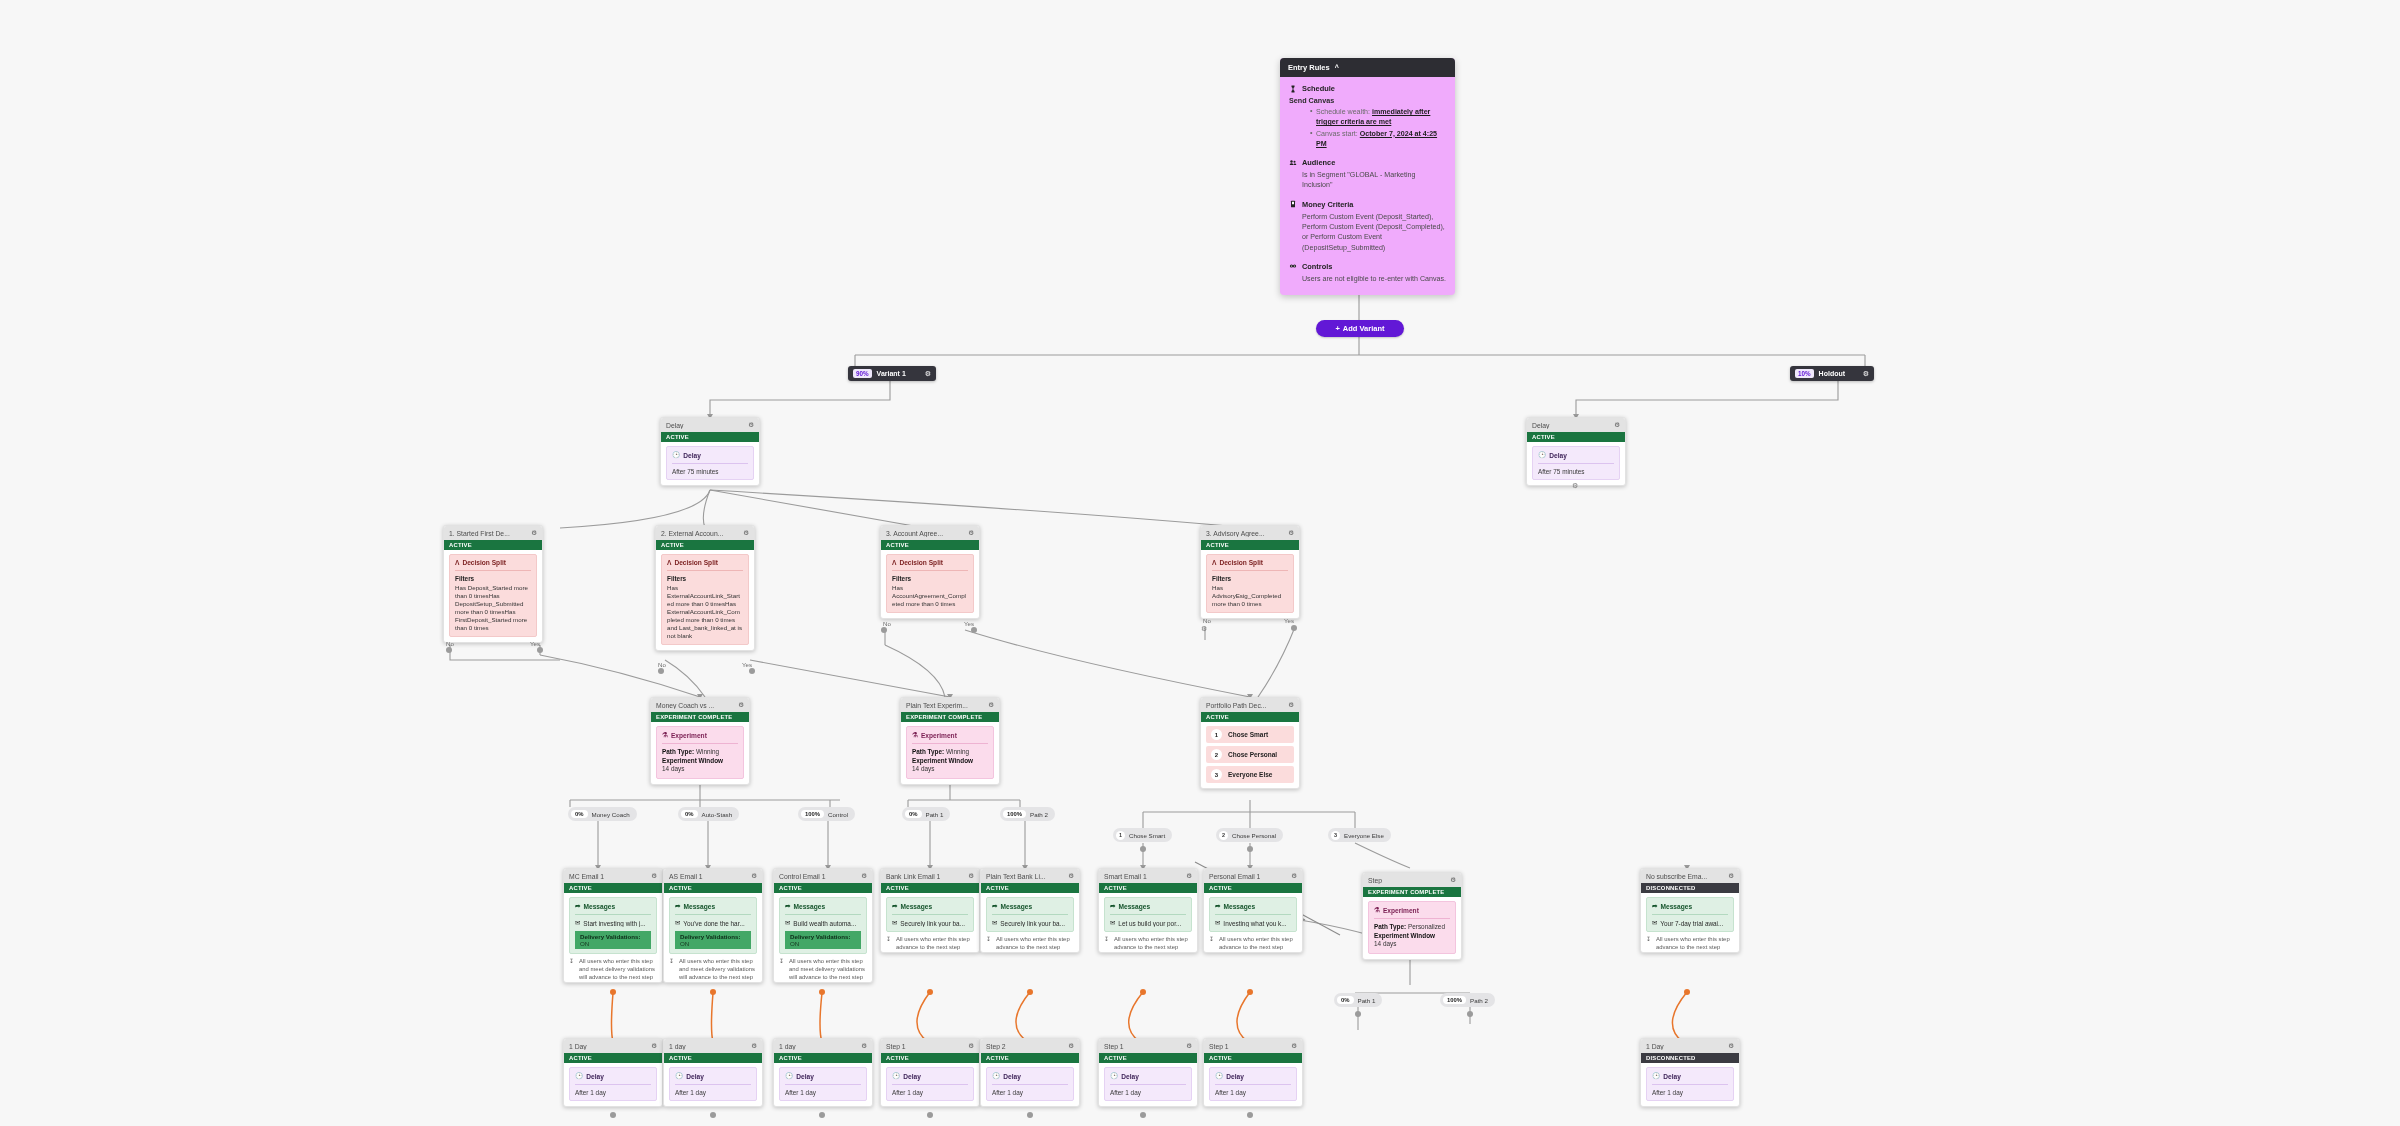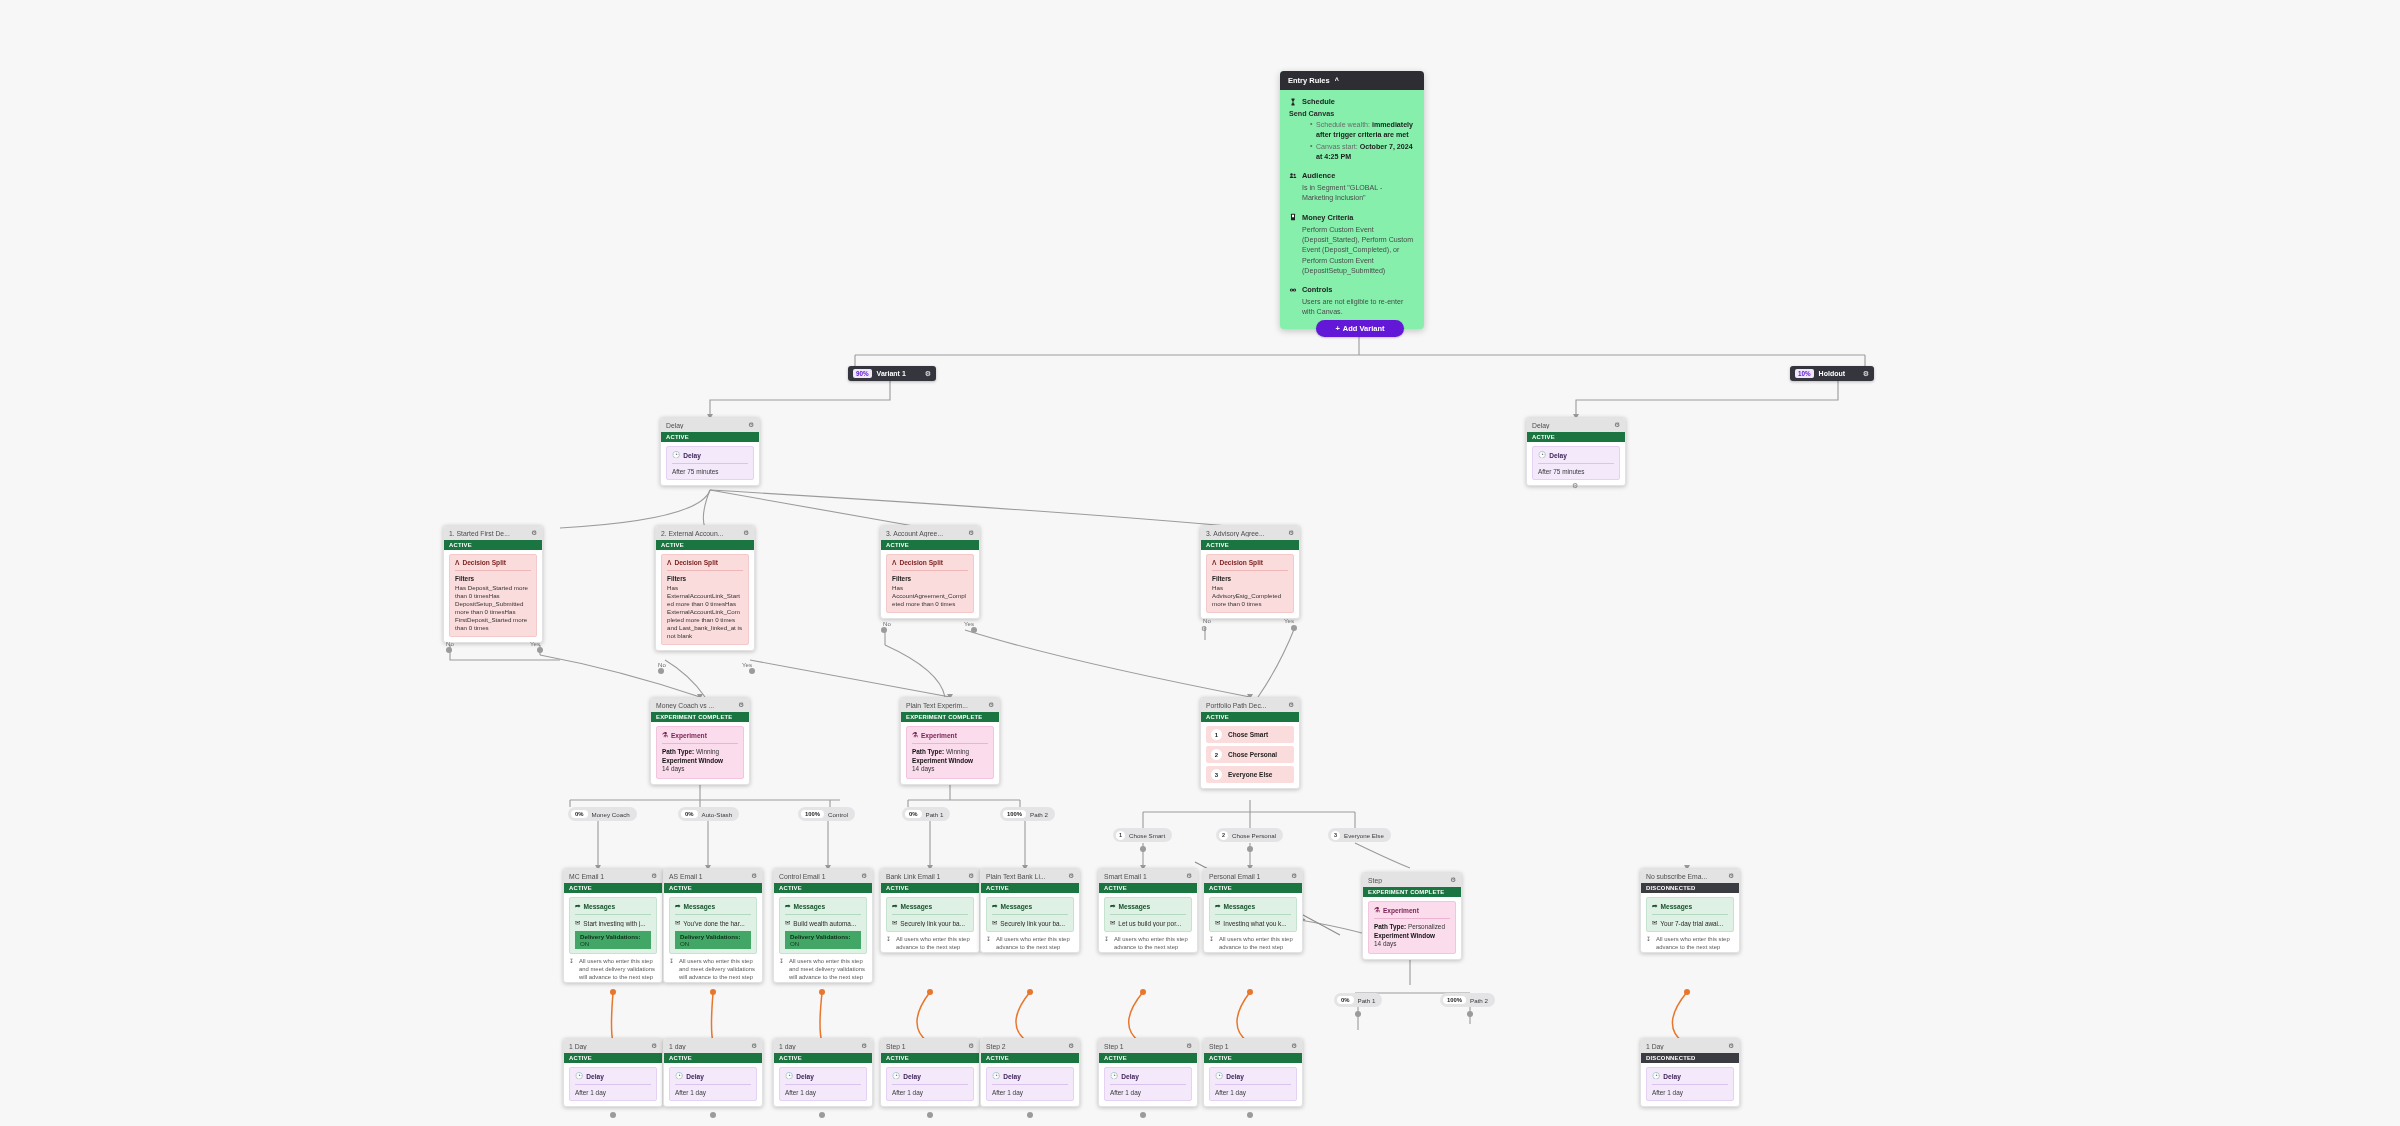--- a/index.html
+++ b/index.html
@@ -8,41 +8,41 @@
     width:2400px; height:1126px;
     font-family:"Liberation Sans", sans-serif;
     position:relative; overflow:hidden;
     color:#2b2b2b;
   }
   #canvas { position:absolute; inset:0; }
   svg.edges { position:absolute; left:0; top:0; width:2400px; height:1126px; pointer-events:none; }
 
   
   .entry-rules {
-    position:absolute; left:1280px; top:71px; width:144px;
-    background:#86efac; border-radius:4px;
+    position:absolute; left:1280px; top:58px; width:175px;
+    background:#f0abfc; border-radius:4px;
     box-shadow:0 2px 7px rgba(0,0,0,.22);
     overflow:hidden;
   }
   .entry-rules .hdr {
     background:#2d2d33; color:#fff; font-size:7.5px; font-weight:bold;
     padding:5px 8px; display:flex; align-items:center; gap:5px;
   }
   .entry-rules .hdr .caret { font-size:7px; }
   .entry-rules .body { padding:7px 9px 11px 9px; }
   .er-sec { margin-bottom:9px; }
   .er-sec:last-child { margin-bottom:0; }
   .er-title { display:flex; align-items:center; gap:5px; font-size:7.4px; font-weight:bold; color:#222; margin-bottom:3px;}
   .er-ic { width:8px; height:8px; flex:0 0 8px; display:inline-block; }
   .er-sub { font-size:7.2px; font-weight:bold; margin-bottom:2px;}
   .er-text { font-size:7.1px; line-height:1.45; color:#4a4a4a; margin-left:13px; }
   .er-list { margin-left:21px; }
   .er-li { font-size:7.1px; line-height:1.45; color:#6a6a6a; position:relative; padding-left:6px; margin-bottom:1px;}
   .er-li:before { content:"•"; position:absolute; left:0; top:-1px; }
-  .er-li b { color:#1d1d1d; }
+  .er-li b { color:#1d1d1d;text-decoration:underline; }
 
   
   .add-variant {
     position:absolute; left:1316px; top:320px; width:88px; height:17px;
     background:#6218d6; color:#fff; border:none; border-radius:9px;
     font-size:7.5px; font-weight:bold; font-family:inherit;
     display:flex; align-items:center; justify-content:center; gap:3px;
     cursor:pointer; box-shadow:0 1px 2px rgba(0,0,0,.2);
   }
 

